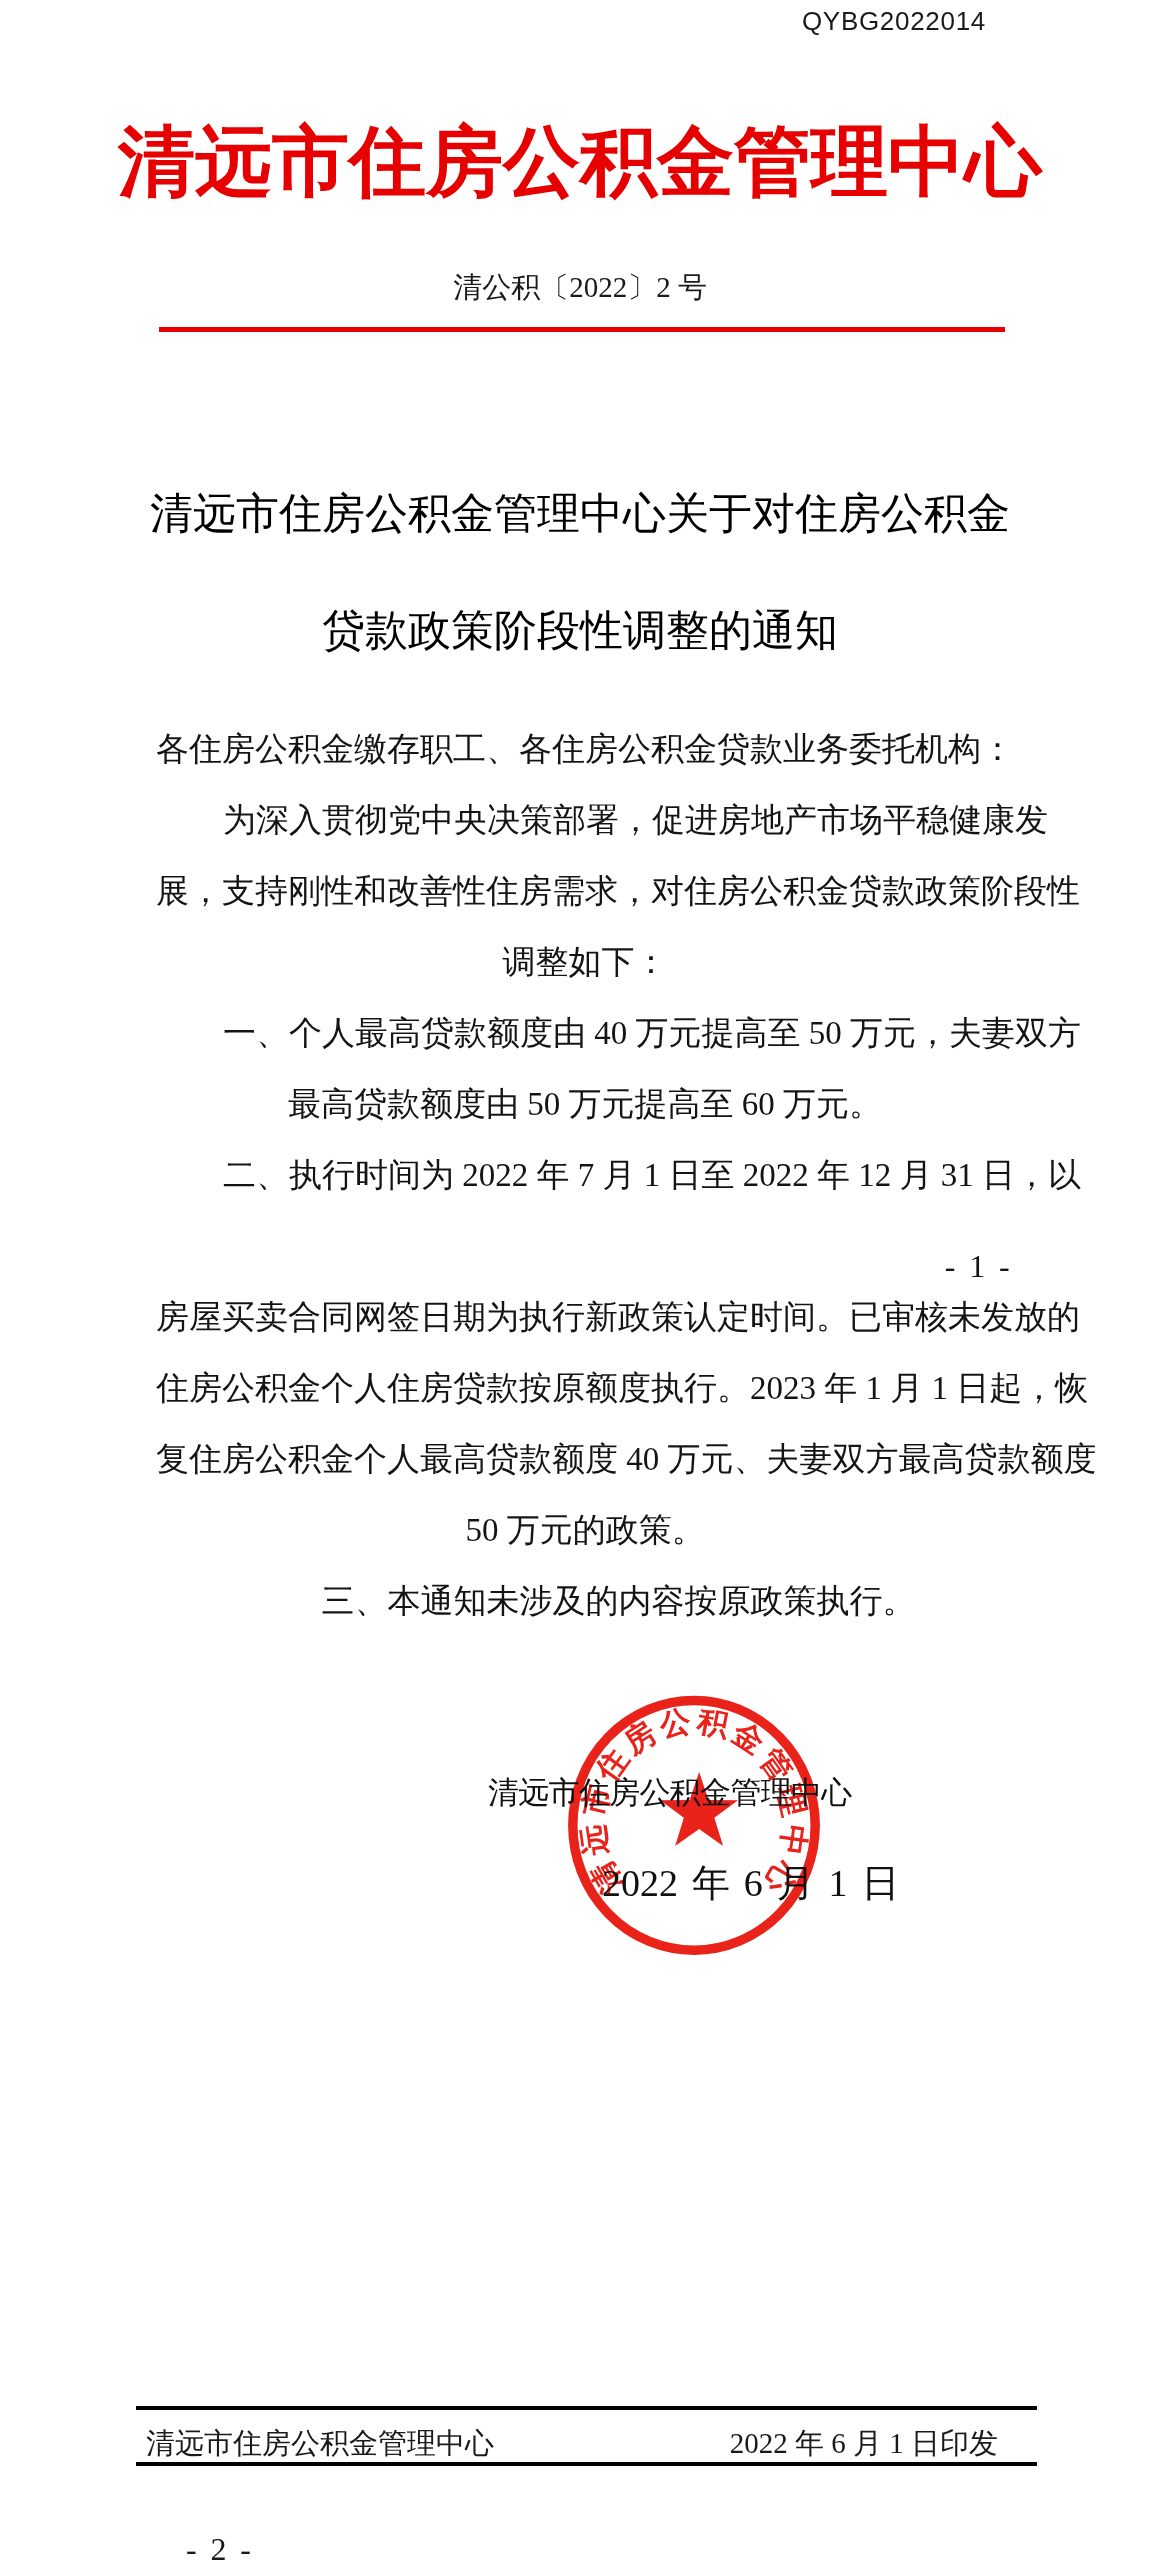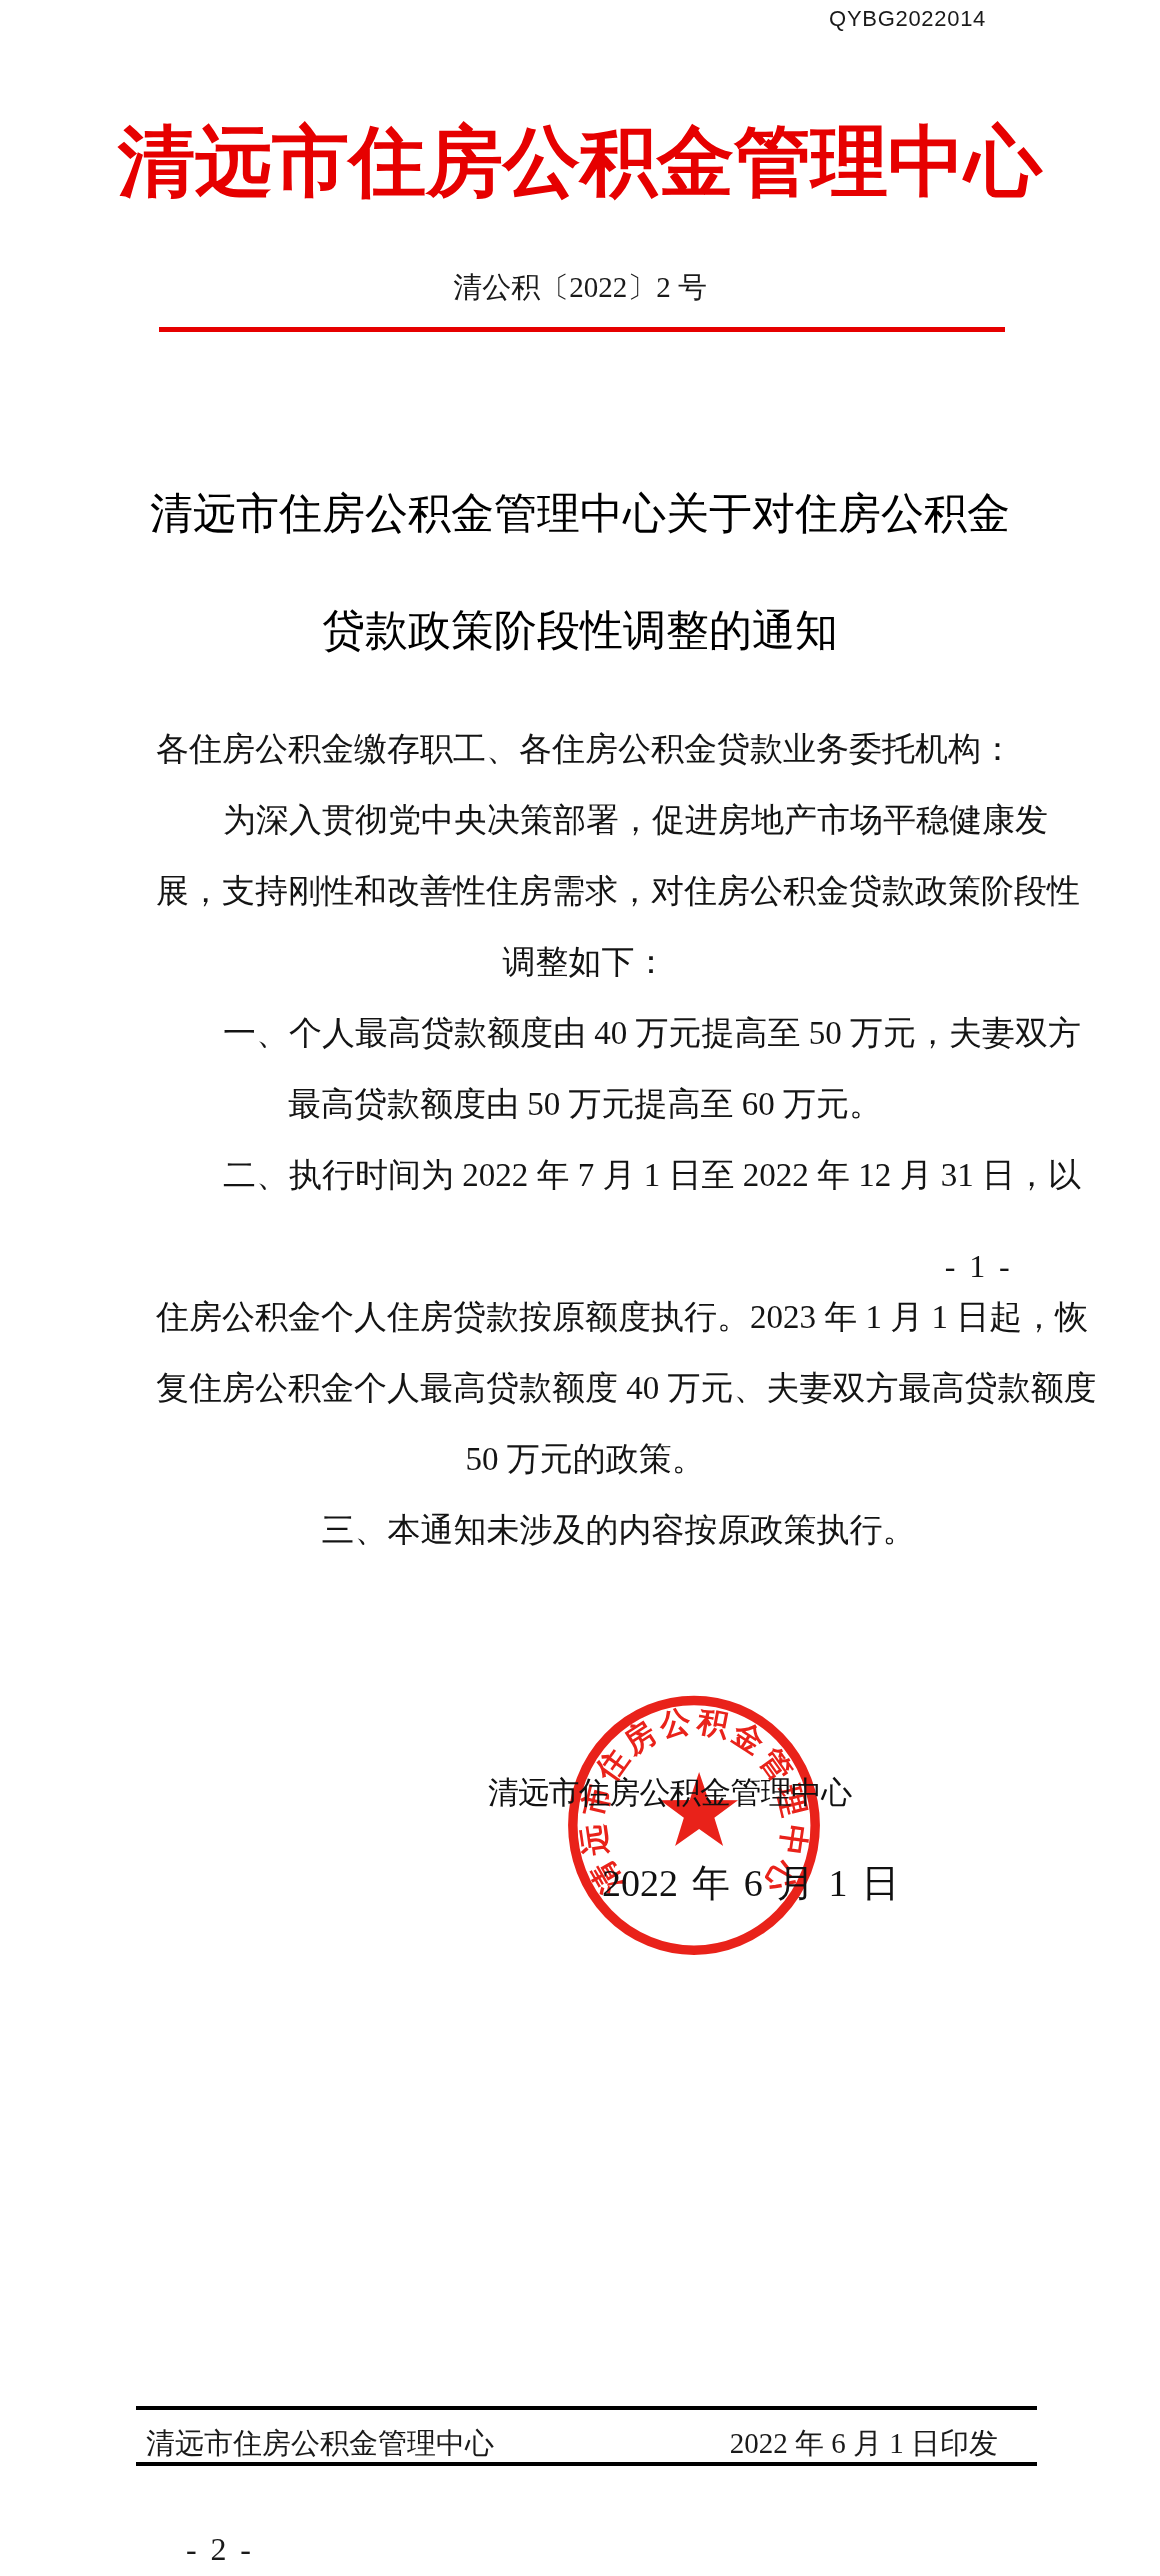--- a/index.html
+++ b/index.html
@@ -15,21 +15,21 @@
     background:#ffffff;
     overflow:hidden;
     font-family:"Liberation Serif","DejaVu Serif",serif;
     color:var(--text-black);
   }
   .doc-code{
     position:absolute;
     top:5.8px;
     right:174px;
     font-family:"Liberation Sans","DejaVu Sans",sans-serif;
-    font-size:22px;
+    font-size:26px;
     letter-spacing:0.7px;
     color:#1a1a1a;
     white-space:nowrap;
     text-align:right;
   }
   .org-title{
     position:absolute;
     top:117px;
     left:0;
     width:100%;
@@ -188,20 +188,21 @@
 
   <div class="body-block" id="body-lines">
       <div class="line flush">各住房公积金缴存职工、各住房公积金贷款业务委托机构：</div>
       <div class="line indent">为深入贯彻党中央决策部署，促进房地产市场平稳健康发</div>
       <div class="line flush">展，支持刚性和改善性住房需求，对住房公积金贷款政策阶段性</div>
       <div class="line flush">调整如下：</div>
       <div class="line indent">一、个人最高贷款额度由 40 万元提高至 50 万元，夫妻双方</div>
       <div class="line flush">最高贷款额度由 50 万元提高至 60 万元。</div>
       <div class="line indent">二、执行时间为 2022 年 7 月 1 日至 2022 年 12 月 31 日，以</div>
       <div class="line pagenum">- 1 -</div>
+      <div class="line flush">房屋买卖合同网签日期为执行新政策认定时间。已审核未发放的</div>
       <div class="line flush">住房公积金个人住房贷款按原额度执行。2023 年 1 月 1 日起，恢</div>
       <div class="line flush">复住房公积金个人最高贷款额度 40 万元、夫妻双方最高贷款额度</div>
       <div class="line flush">50 万元的政策。</div>
       <div class="line indent">三、本通知未涉及的内容按原政策执行。</div>
     </div>
 
   <svg class="seal" viewBox="0 0 400 420" xmlns="http://www.w3.org/2000/svg">
     <ellipse class="seal-ring" cx="200" cy="207" rx="166" ry="171"></ellipse>
     <polygon class="seal-star" points="207,134 219.9,172.2 260.3,172.7 227.9,196.8 239.9,235.3 207,212 174.1,235.3 186.1,196.8 153.7,172.7 194.1,172.2"></polygon>
     <g id="seal-arc-text">

